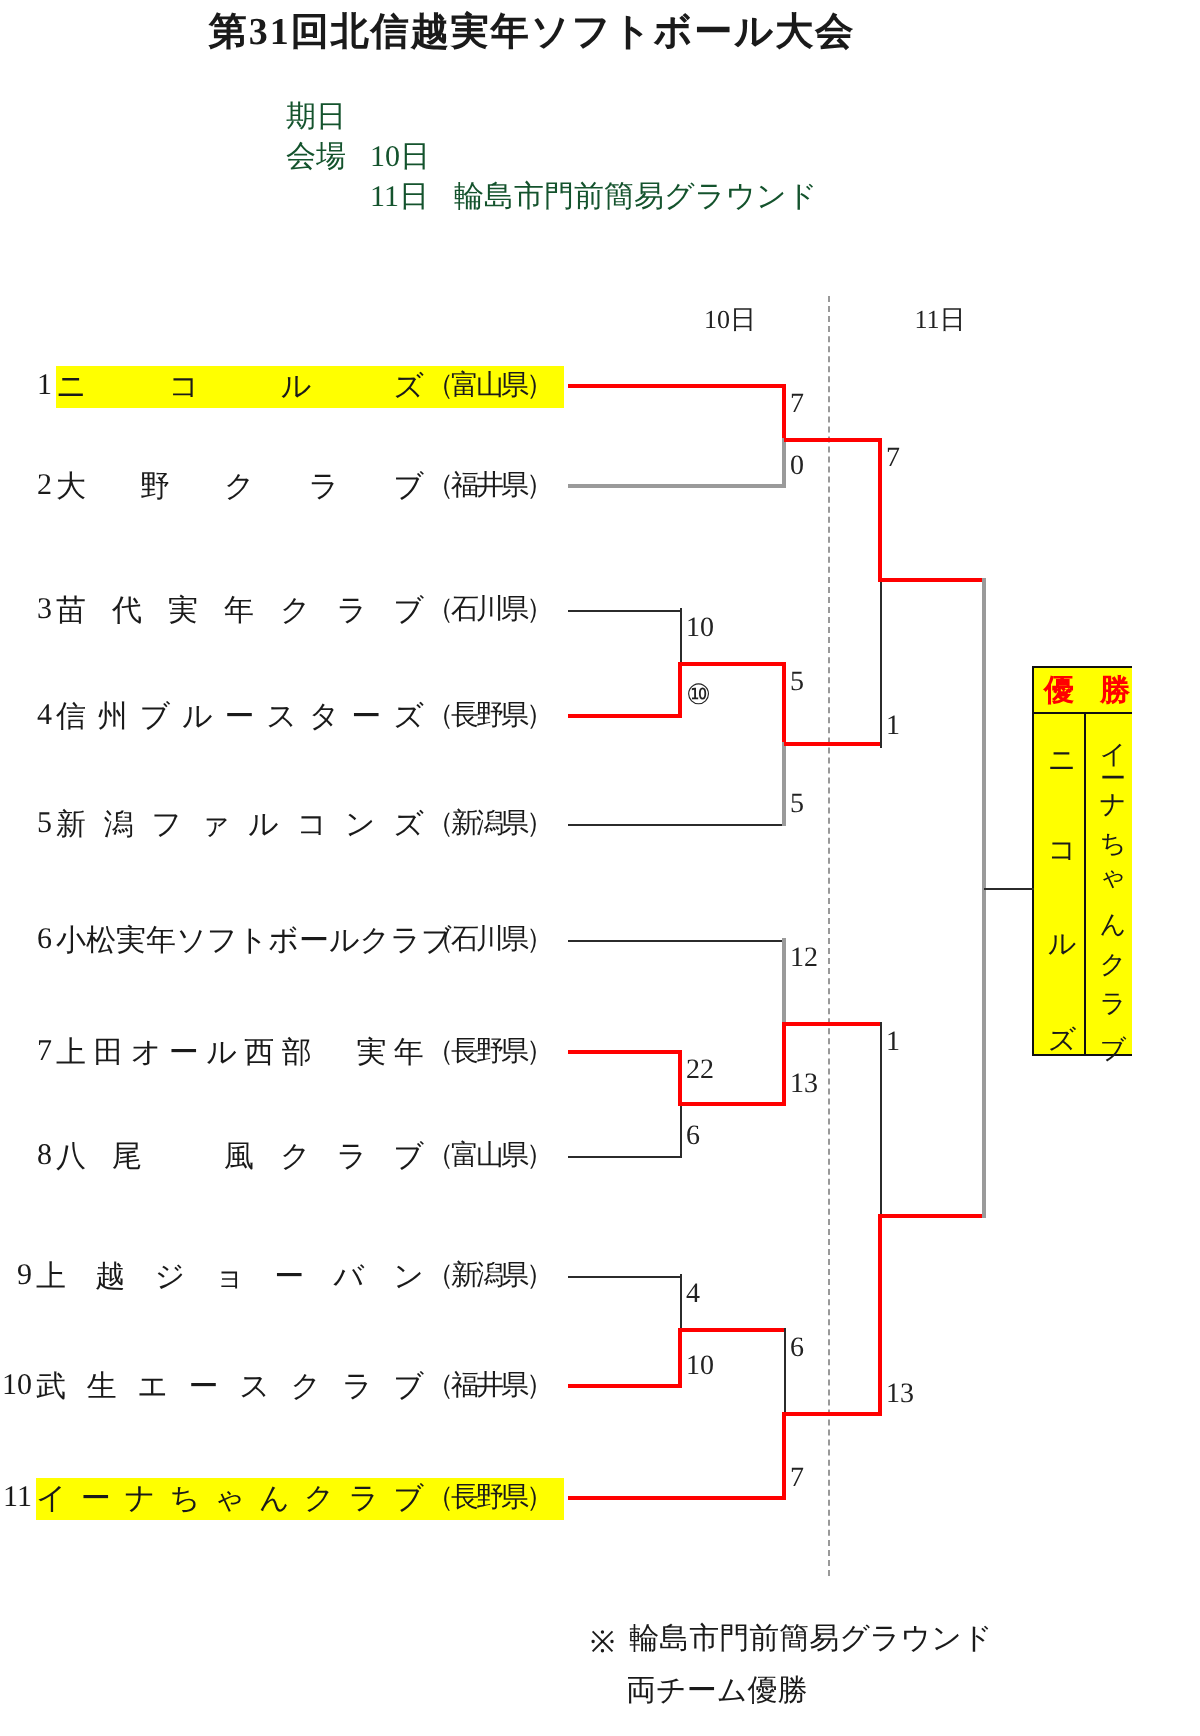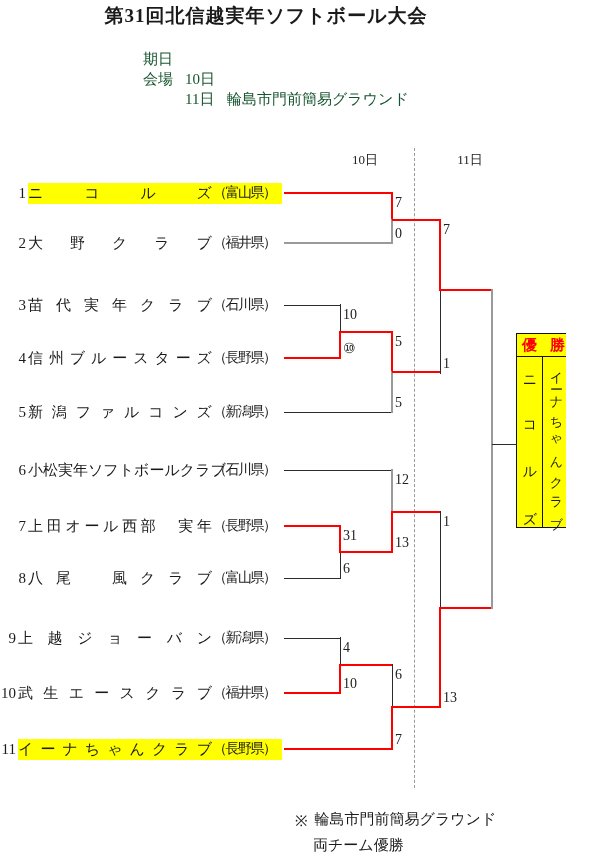--- a/index.html
+++ b/index.html
@@ -324,21 +324,21 @@
     <div class="seg g" style="left: 491px; top: 443px; width: 2px; height: 166px;"></div>
     <div class="seg k" style="left: 492px; top: 443.5px; width: 25px; height: 1px;"></div>
     <div class="score" style="left: 395px; top: 195px;">7</div>
     <div class="score" style="left: 395px; top: 226px;">0</div>
     <div class="score" style="left: 343px; top: 307px;">10</div>
     <div class="score" style="left: 343px; top: 341px;">⑩</div>
     <div class="score" style="left: 395px; top: 334px;">5</div>
     <div class="score" style="left: 395px; top: 395px;">5</div>
     <div class="score" style="left: 443px; top: 222px;">7</div>
     <div class="score" style="left: 443px; top: 356px;">1</div>
-    <div class="score" style="left: 343px; top: 528px;">31</div>
+    <div class="score" style="left: 343px; top: 528px;">22</div>
     <div class="score" style="left: 343px; top: 561px;">6</div>
     <div class="score" style="left: 395px; top: 472px;">12</div>
     <div class="score" style="left: 395px; top: 535px;">13</div>
     <div class="score" style="left: 343px; top: 640px;">4</div>
     <div class="score" style="left: 343px; top: 676px;">10</div>
     <div class="score" style="left: 395px; top: 667px;">6</div>
     <div class="score" style="left: 395px; top: 732px;">7</div>
     <div class="score" style="left: 443px; top: 514px;">1</div>
     <div class="score" style="left: 443px; top: 690px;">13</div>
   </div>

